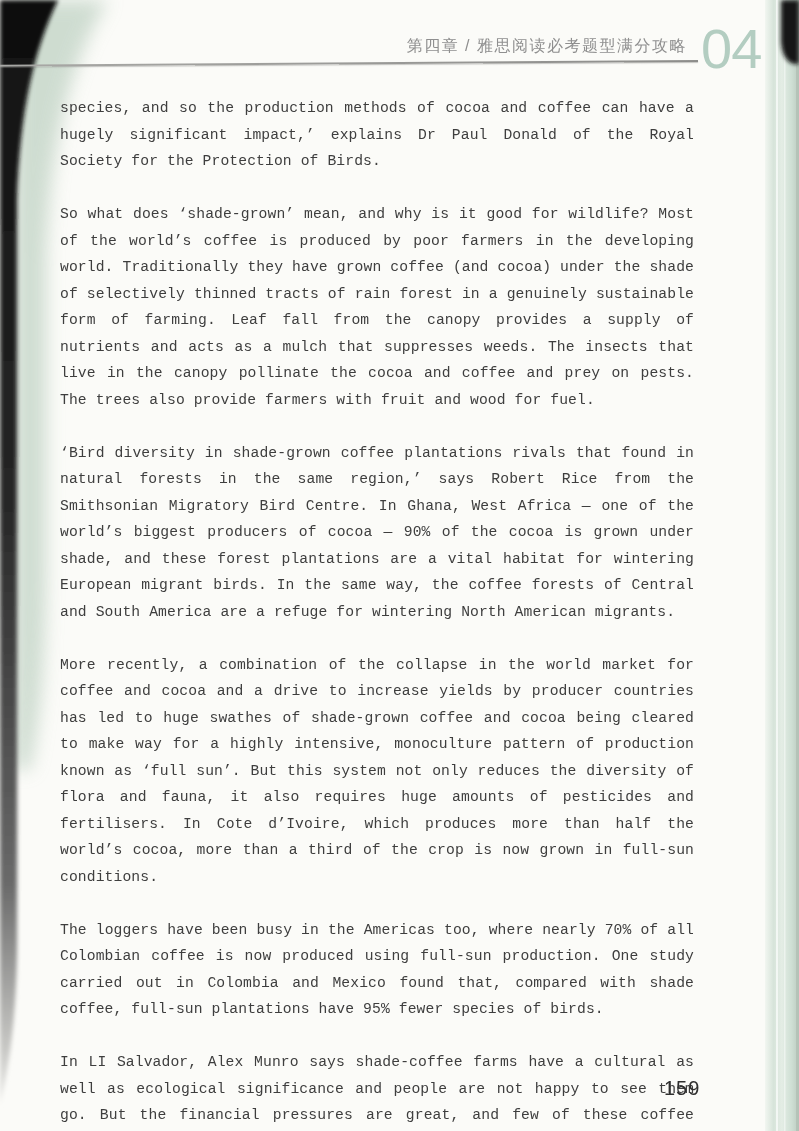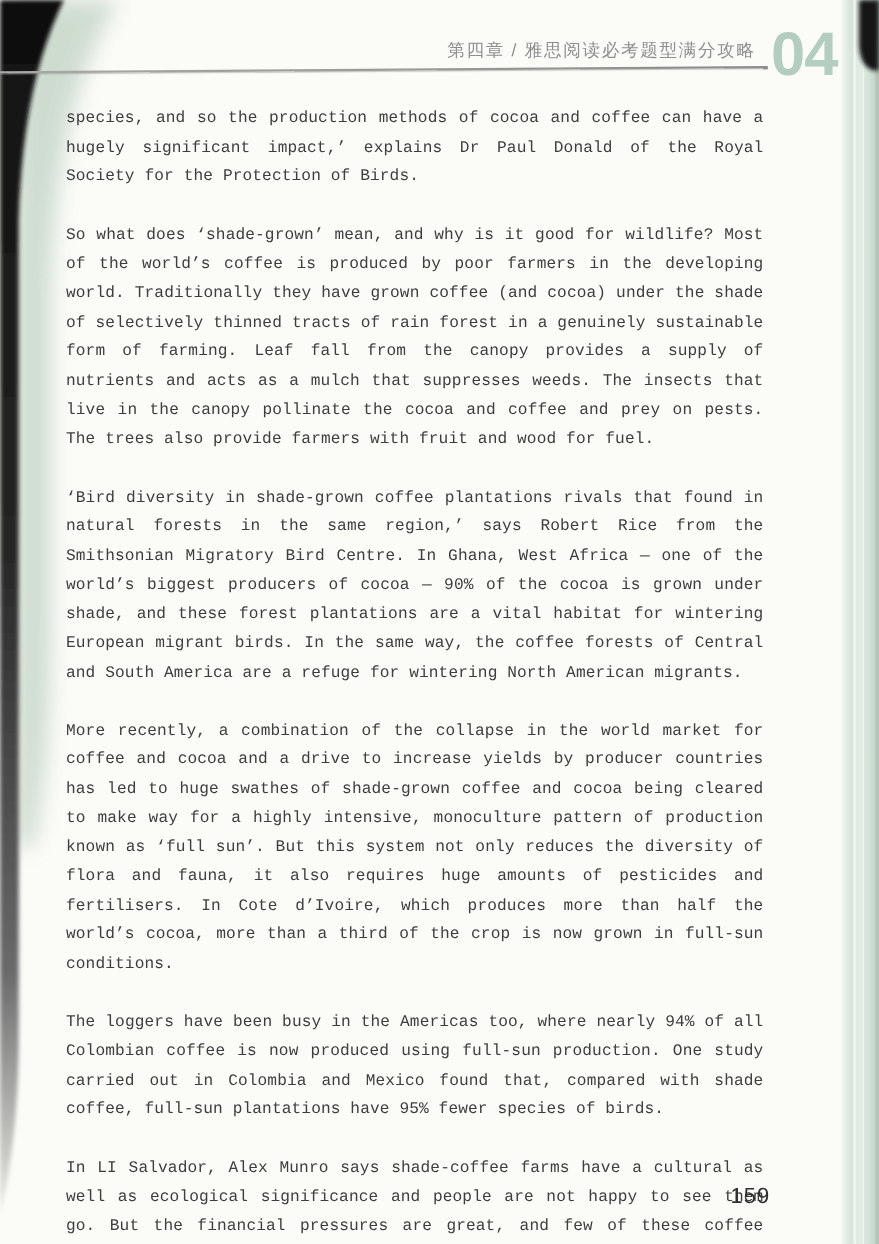--- a/index.html
+++ b/index.html
@@ -35,21 +35,21 @@
     letter-spacing: 1.5px;
     color: #8f8f8f;
     white-space: nowrap;
   }
   .chapter-number {
     position: absolute;
     top: 21px;
     left: 701px;
     font-size: 56px;
     line-height: 1;
-    font-weight: 700;
+    font-weight: 400;
     letter-spacing: -1px;
     color: #b3cdc1;
   }
   .header-divider {
     position: absolute;
     top: 60px;
     left: 0;
     width: 698px;
     height: 2px;
     background: linear-gradient(to right, #a8a8a5, #8d8d8b);
@@ -128,20 +128,20 @@
 
     <div class="chapter-number">04</div>
 
     <div class="header-divider"></div>
 
     <div class="article">
       <p>species, and so the production methods of cocoa and coffee can have a hugely significant impact,’ explains Dr Paul Donald of the Royal Society for the Protection of Birds.</p>
       <p>So what does ‘shade-grown’ mean, and why is it good for wildlife? Most of the world’s coffee is produced by poor farmers in the developing world. Traditionally they have grown coffee (and cocoa) under the shade of selectively thinned tracts of rain forest in a genuinely sustainable form of farming. Leaf fall from the canopy provides a supply of nutrients and acts as a mulch that suppresses weeds. The insects that live in the canopy pollinate the cocoa and coffee and prey on pests. The trees also provide farmers with fruit and wood for fuel.</p>
       <p>‘Bird diversity in shade-grown coffee plantations rivals that found in natural forests in the same region,’ says Robert Rice from the Smithsonian Migratory Bird Centre. In Ghana, West Africa — one of the world’s biggest producers of cocoa — 90% of the cocoa is grown under shade, and these forest plantations are a vital habitat for wintering European migrant birds. In the same way, the coffee forests of Central and South America are a refuge for wintering North American migrants.</p>
       <p>More recently, a combination of the collapse in the world market for coffee and cocoa and a drive to increase yields by producer countries has led to huge swathes of shade-grown coffee and cocoa being cleared to make way for a highly intensive, monoculture pattern of production known as ‘full sun’. But this system not only reduces the diversity of flora and fauna, it also requires huge amounts of pesticides and fertilisers. In Cote d’Ivoire, which produces more than half the world’s cocoa, more than a third of the crop is now grown in full-sun conditions.</p>
-      <p>The loggers have been busy in the Americas too, where nearly 94% of all Colombian coffee is now produced using full-sun production. One study carried out in Colombia and Mexico found that, compared with shade coffee, full-sun plantations have 95% fewer species of birds.</p>
+      <p>The loggers have been busy in the Americas too, where nearly 70% of all Colombian coffee is now produced using full-sun production. One study carried out in Colombia and Mexico found that, compared with shade coffee, full-sun plantations have 95% fewer species of birds.</p>
       <p>In LI Salvador, Alex Munro says shade-coffee farms have a cultural as well as ecological significance and people are not happy to see them go. But the financial pressures are great, and few of these coffee farms make much money. ‘One farm we studied, a cooperative of 100 families, made just $10,000 a year $100 per family and that’s not taking labour costs into account.’</p>
     </div>
 
     <div class="page-number">159</div>
 
   </div>
 </div>
 
 </body></html>

